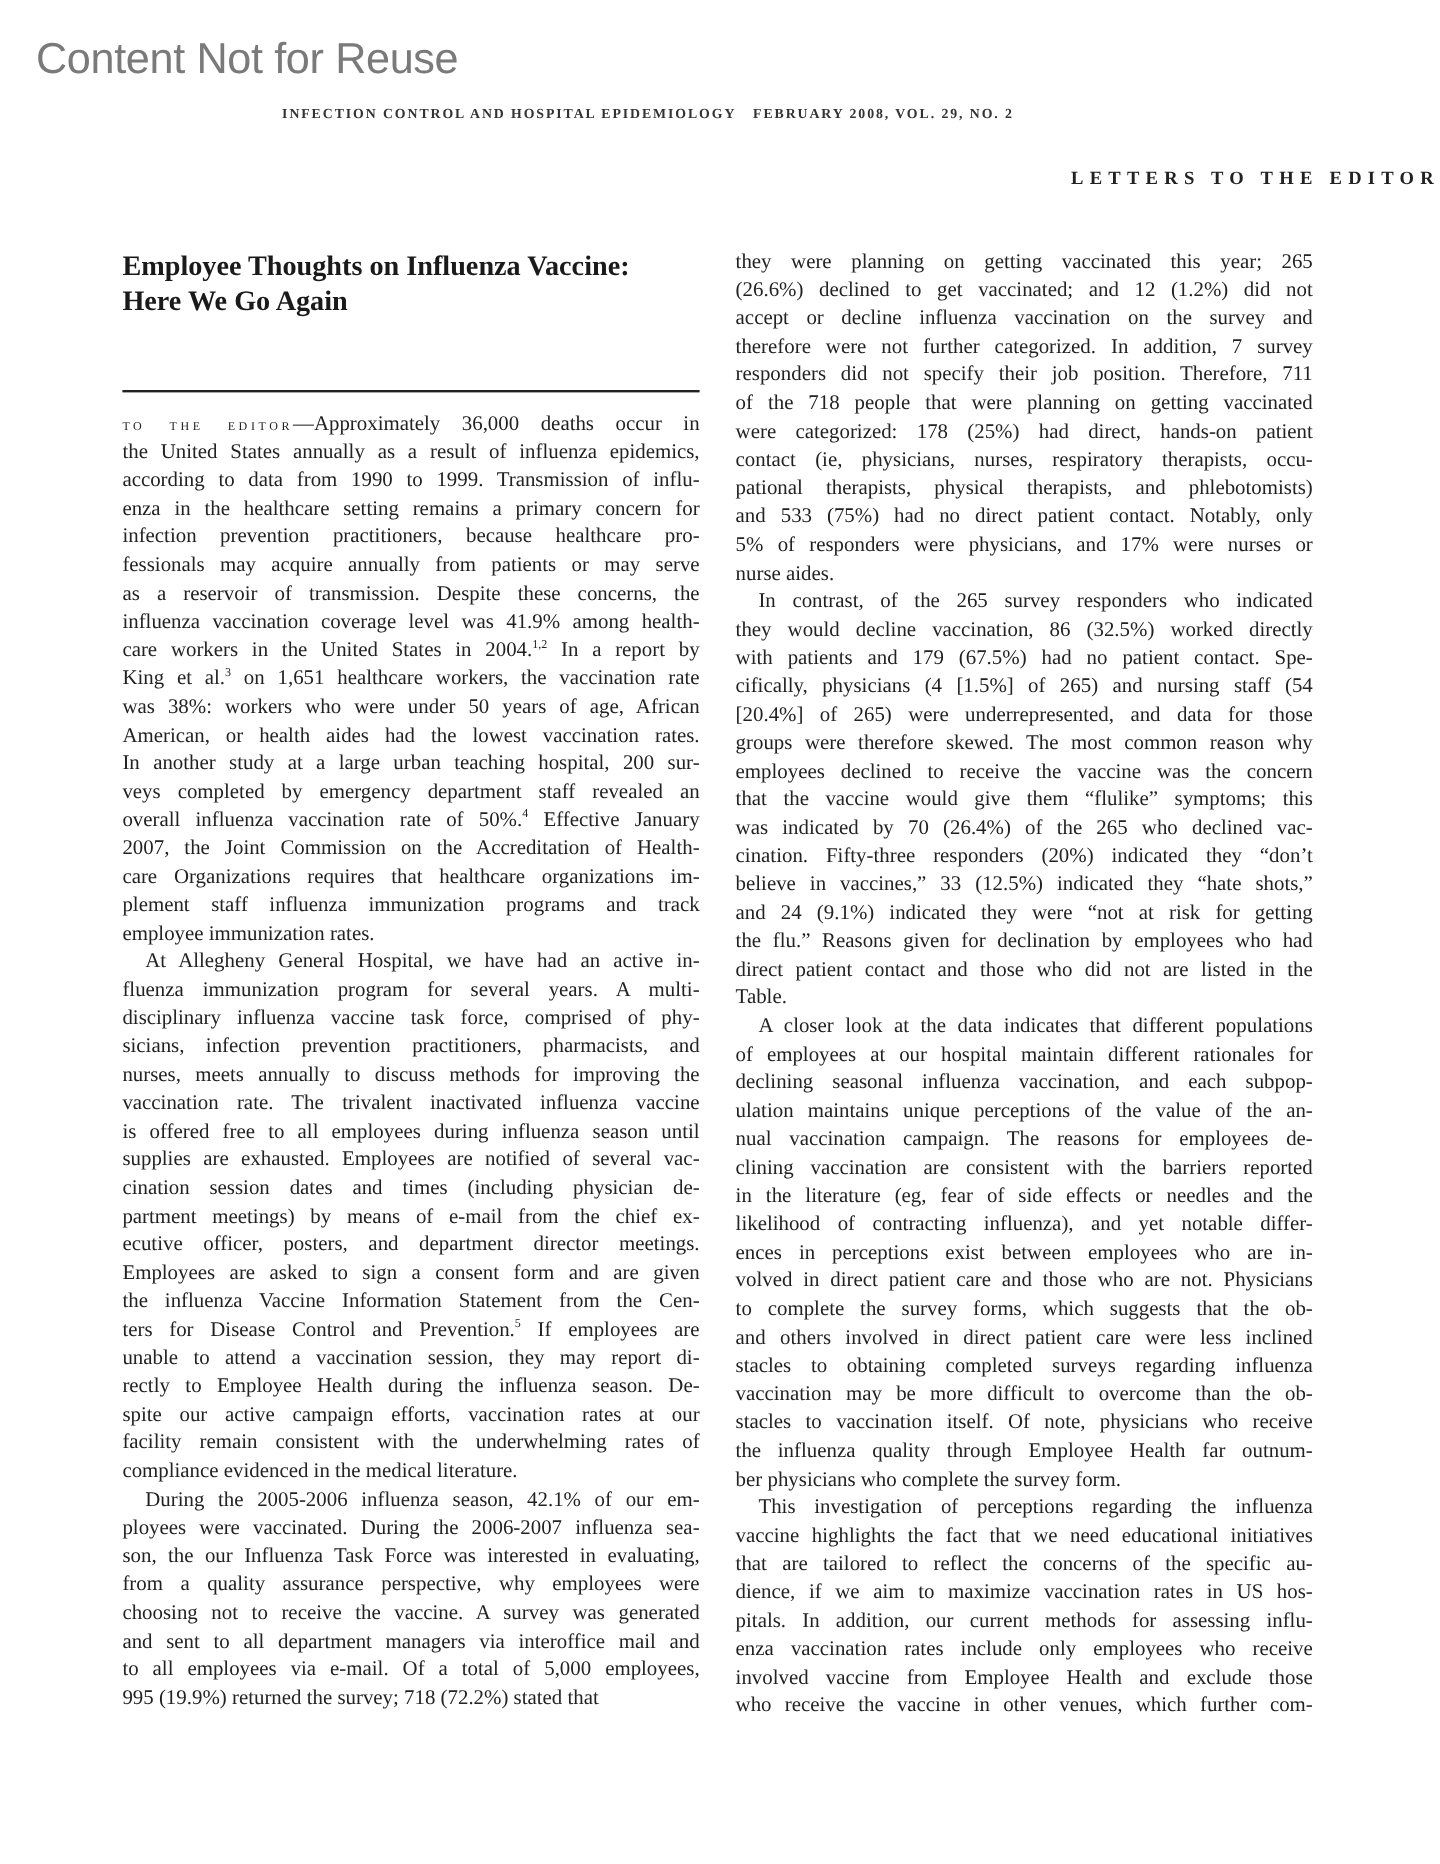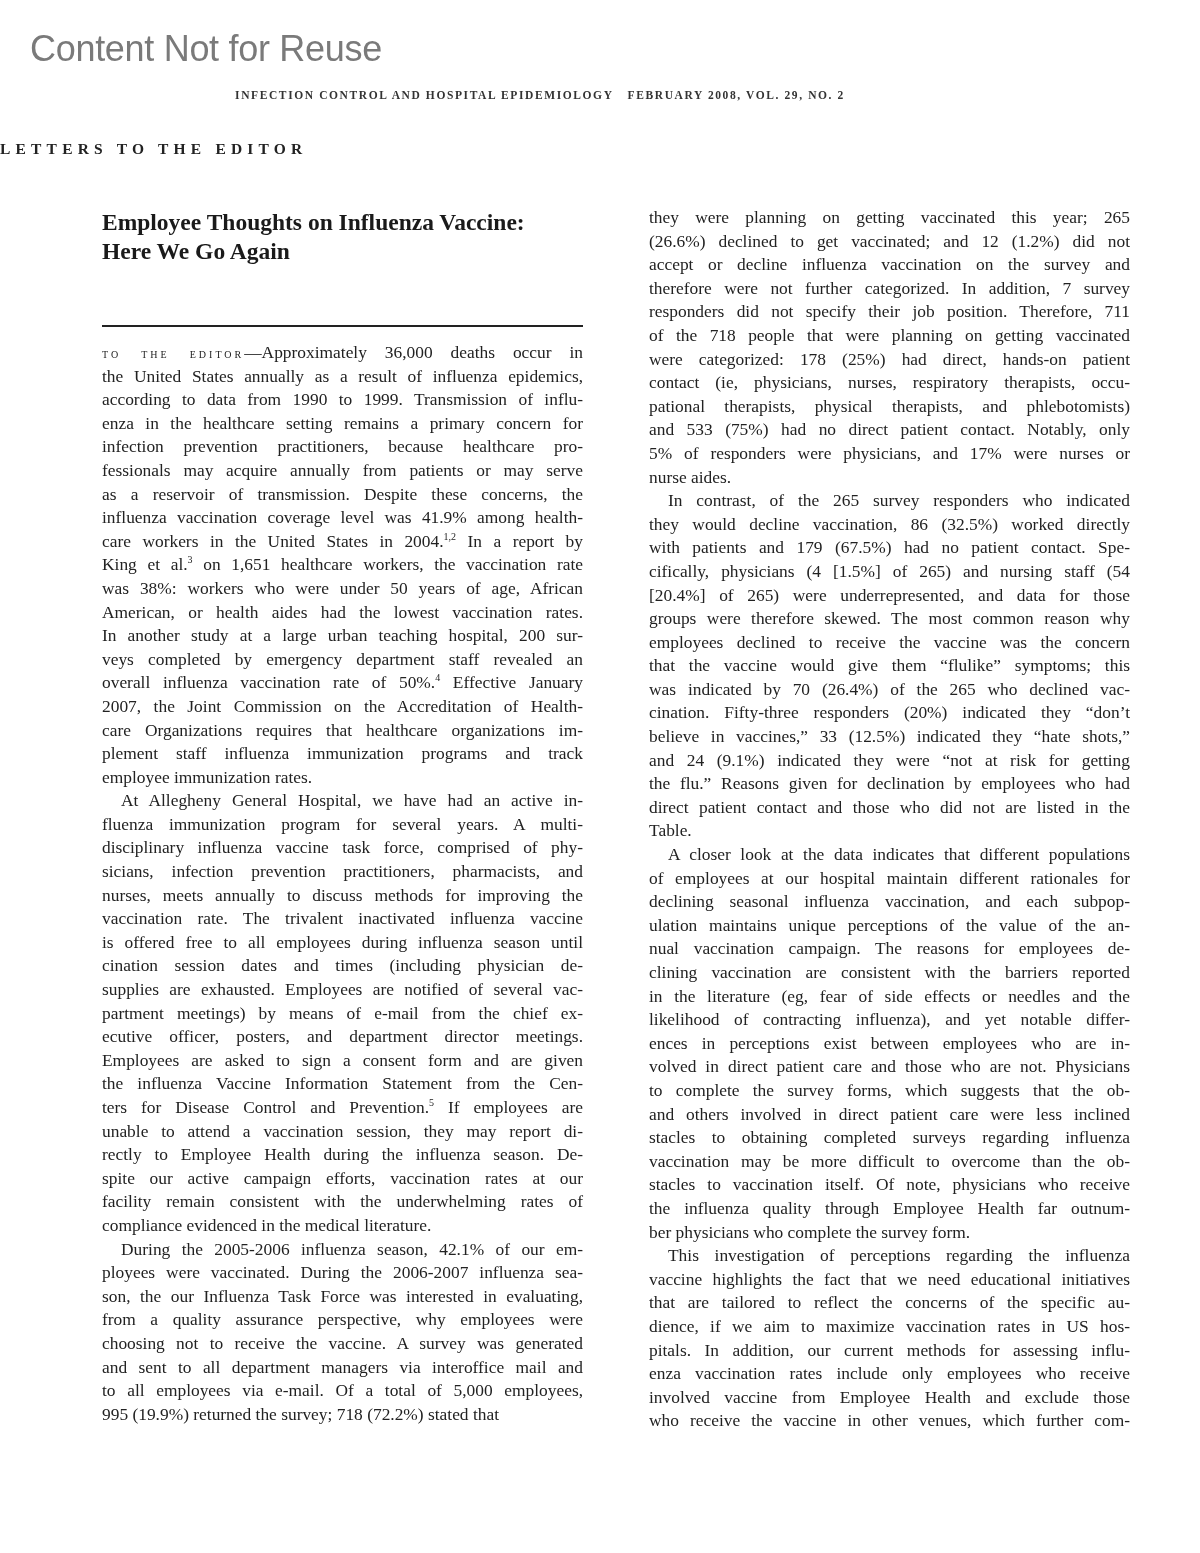--- a/index.html
+++ b/index.html
@@ -1,25 +1,25 @@
 <!DOCTYPE html>
 <html><head>
 <meta charset="utf-8">
 <style>
   html, body { margin: 0; padding: 0; background: #ffffff; }
   body { width: 1200px; height: 1553px; position: relative; overflow: hidden; font-family: "Liberation Serif", "DejaVu Serif", serif; color: #1a1a1a; }
   .watermark { position: absolute; left: 30px; top: 28px; font-family: "Liberation Sans", "DejaVu Sans", sans-serif; font-size: 36px; color: #7a7a7a; letter-spacing: -0.3px; }
   .running-head { position: absolute; left: 0; width: 1080px; top: 89px; text-align: center; font-size: 11.5px; letter-spacing: 1.6px; font-weight: bold; color: #333; text-transform: uppercase; }
   .running-head .gap { display: inline-block; width: 14px; }
-  .section-title { position: absolute; left: 0; width: 1200px; top: 140px; text-align: left; font-size: 15.5px; letter-spacing: 5.2px; font-weight: bold; color: #222; text-transform: uppercase; }
+  .section-title { position: absolute; left: 0; width: 1200px; top: 140px; text-align: right; font-size: 15.5px; letter-spacing: 5.2px; font-weight: bold; color: #222; text-transform: uppercase; }
   .article-title { position: absolute; left: 102px; top: 208px; width: 480px; font-size: 23.5px; line-height: 29px; font-weight: bold; color: #1a1a1a; }
   .title-rule { position: absolute; left: 102px; top: 325px; width: 481px; height: 2px; background: #222; }
   .column { position: absolute; width: 481px; font-size: 17.4px; line-height: 23.6px; color: #222; }
   .col-left { left: 102px; top: 341px; }
-  .col-right { left: 613px; top: 206px; margin-left: 36px; }
+  .col-right { left: 613px; top: 206px; }
   .line { display: block; height: 23.6px; text-align: justify; text-align-last: justify; white-space: nowrap; overflow: visible; }
   .line.last { text-align-last: left; }
   .line.indent { padding-left: 19px; }
   .line > span.t { display: inline; }
   .smallcaps { font-variant: small-caps; letter-spacing: 3px; font-size: 14px; text-transform: lowercase; }
   sup { font-size: 10px; line-height: 0; vertical-align: 7px; }
 </style>
 </head>
 <body>
 
@@ -58,22 +58,22 @@
     <div class="line"><span class="t">care Organizations requires that healthcare organizations im-</span></div>
     <div class="line"><span class="t">plement staff influenza immunization programs and track</span></div>
     <div class="line last"><span class="t">employee immunization rates.</span></div>
     <div class="line indent"><span class="t">At Allegheny General Hospital, we have had an active in-</span></div>
     <div class="line"><span class="t">fluenza immunization program for several years. A multi-</span></div>
     <div class="line"><span class="t">disciplinary influenza vaccine task force, comprised of phy-</span></div>
     <div class="line"><span class="t">sicians, infection prevention practitioners, pharmacists, and</span></div>
     <div class="line"><span class="t">nurses, meets annually to discuss methods for improving the</span></div>
     <div class="line"><span class="t">vaccination rate. The trivalent inactivated influenza vaccine</span></div>
     <div class="line"><span class="t">is offered free to all employees during influenza season until</span></div>
+    <div class="line"><span class="t">supplies are exhausted. Employees are notified of several vac-</span></div>
     <div class="line"><span class="t">cination session dates and times (including physician de-</span></div>
-    <div class="line"><span class="t">supplies are exhausted. Employees are notified of several vac-</span></div>
     <div class="line"><span class="t">partment meetings) by means of e-mail from the chief ex-</span></div>
     <div class="line"><span class="t">ecutive officer, posters, and department director meetings.</span></div>
     <div class="line"><span class="t">Employees are asked to sign a consent form and are given</span></div>
     <div class="line"><span class="t">the influenza Vaccine Information Statement from the Cen-</span></div>
     <div class="line"><span class="t">ters for Disease Control and Prevention.</span><sup>5</sup><span class="t"> If employees are</span></div>
     <div class="line"><span class="t">unable to attend a vaccination session, they may report di-</span></div>
     <div class="line"><span class="t">rectly to Employee Health during the influenza season. De-</span></div>
     <div class="line"><span class="t">spite our active campaign efforts, vaccination rates at our</span></div>
     <div class="line"><span class="t">facility remain consistent with the underwhelming rates of</span></div>
     <div class="line last"><span class="t">compliance evidenced in the medical literature.</span></div>

